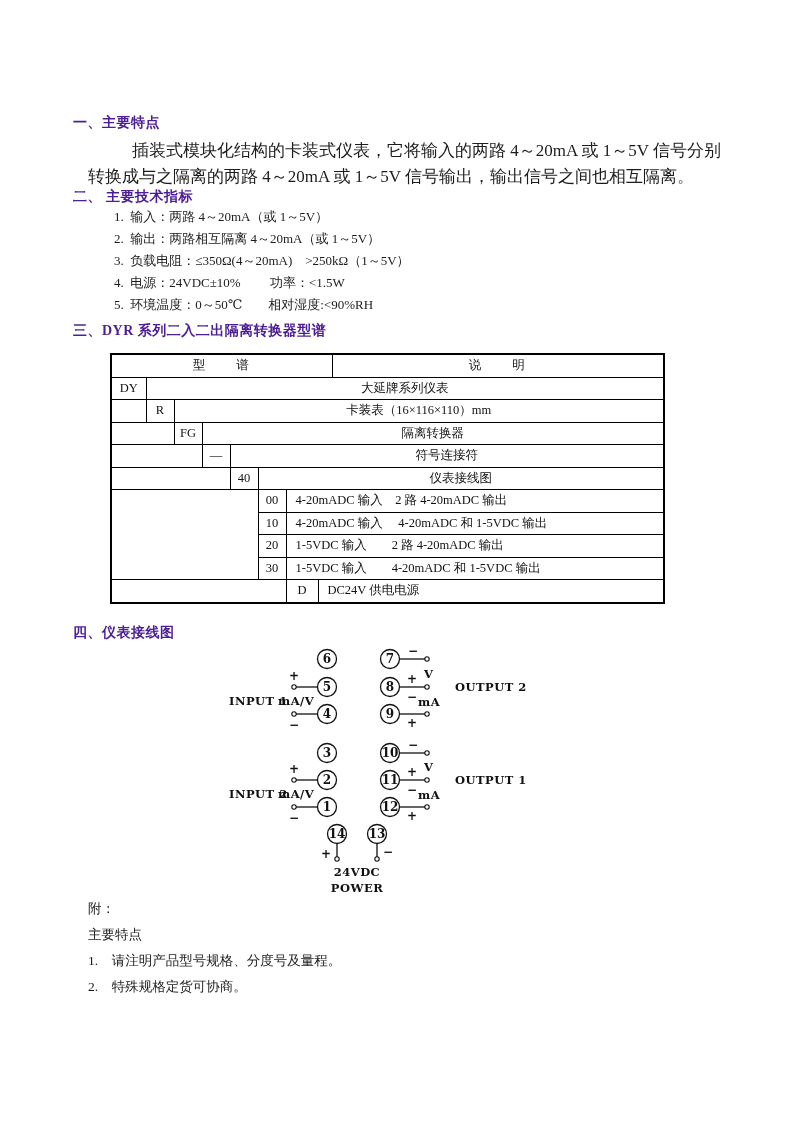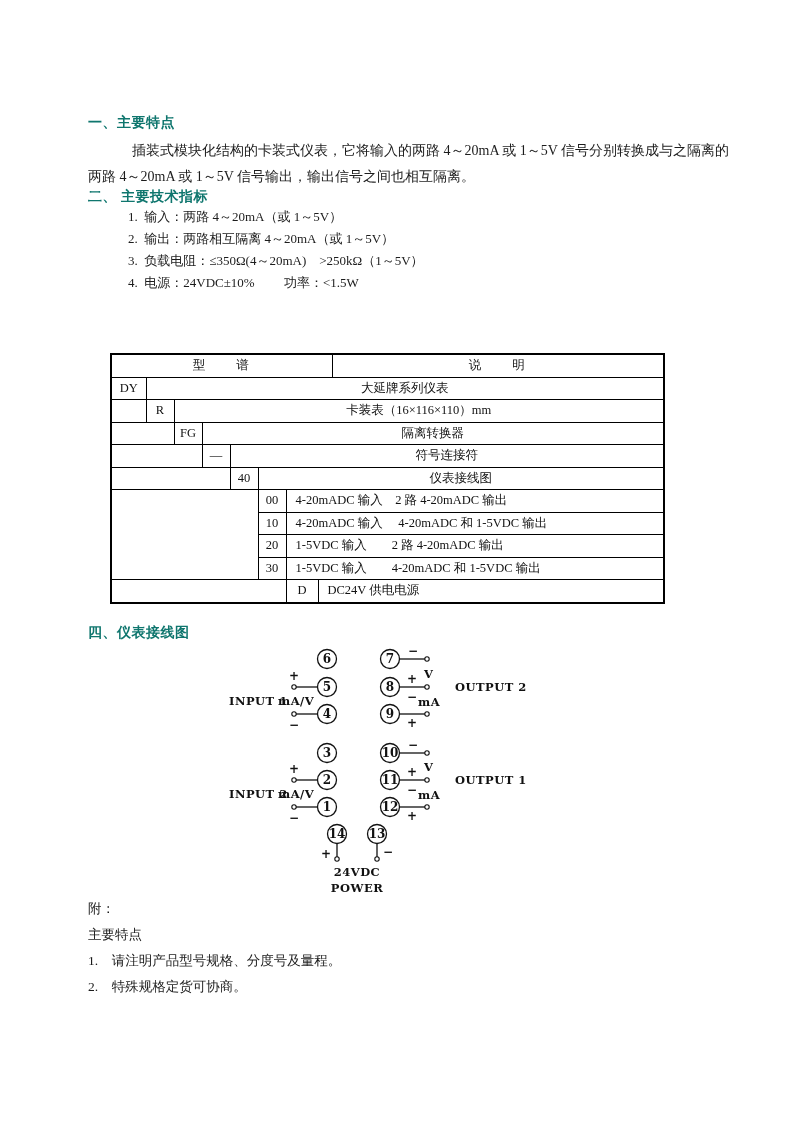--- a/index.html
+++ b/index.html
@@ -10,31 +10,31 @@
     font-family:"Liberation Serif","DejaVu Serif",serif;
     color:#1c1c1c;
     overflow:hidden;
   }
   .title{
     position:absolute;left:0;top:48px;width:794px;
     text-align:center;font-size:18px;font-weight:bold;color:#000;
     letter-spacing:1px;margin:0;
   }
   .sec-heading{
-    position:absolute;left:88px;
-    font-size:14px;font-weight:bold;color:#0f766e;
+    position:absolute;left:73px;
+    font-size:14px;font-weight:bold;color:#4c1d95;
     letter-spacing:0.5px;white-space:pre;
   }
   .h1{top:114px;} .h2{top:188px;} .h3{top:322px;} .h4{top:624px;}
   .para{
     position:absolute;left:88px;top:138px;width:646px;
-    font-size:14px;line-height:26px;text-indent:44px;margin:0;
+    font-size:17px;line-height:26px;text-indent:44px;margin:0;
     white-space:normal;
   }
-  .spec-list{position:absolute;left:128px;top:206px;font-size:13px;line-height:22px;}
+  .spec-list{position:absolute;left:114px;top:206px;font-size:13px;line-height:22px;}
   .spec-item{white-space:pre-wrap;}
   .model-table{
     position:absolute;left:110px;top:353px;
     border-collapse:collapse;table-layout:fixed;
     font-size:12.5px;color:#111;
   }
   .model-table td,.model-table th{
     border:1.4px solid #000;
     height:21.5px;padding:0;overflow:hidden;
     font-weight:normal;white-space:pre;
@@ -61,22 +61,24 @@
 
   <div class="sec-heading h1">一、主要特点</div>
   <p class="para">插装式模块化结构的卡装式仪表，它将输入的两路 4～20mA 或 1～5V 信号分别转换成与之隔离的两路 4～20mA 或 1～5V 信号输出，输出信号之间也相互隔离。</p>
 
   <div class="sec-heading h2">二、 主要技术指标</div>
   <div class="spec-list">
     <div class="spec-item">1.  输入：两路 4～20mA（或 1～5V）</div>
     <div class="spec-item">2.  输出：两路相互隔离 4～20mA（或 1～5V）</div>
     <div class="spec-item">3.  负载电阻：≤350Ω(4～20mA)    &gt;250kΩ（1～5V）</div>
     <div class="spec-item">4.  电源：24VDC±10%         功率：&lt;1.5W</div>
+    <div class="spec-item">5.  环境温度：0～50℃        相对湿度:&lt;90%RH</div>
   </div>
 
+  <div class="sec-heading h3">三、DYR 系列二入二出隔离转换器型谱</div>
 
   <table class="model-table">
     <colgroup>
       <col style="width:35px">
         <col style="width:28px">
         <col style="width:28px">
       <col style="width:28px">
         <col style="width:28px">
         <col style="width:28px">
       <col style="width:32px">

